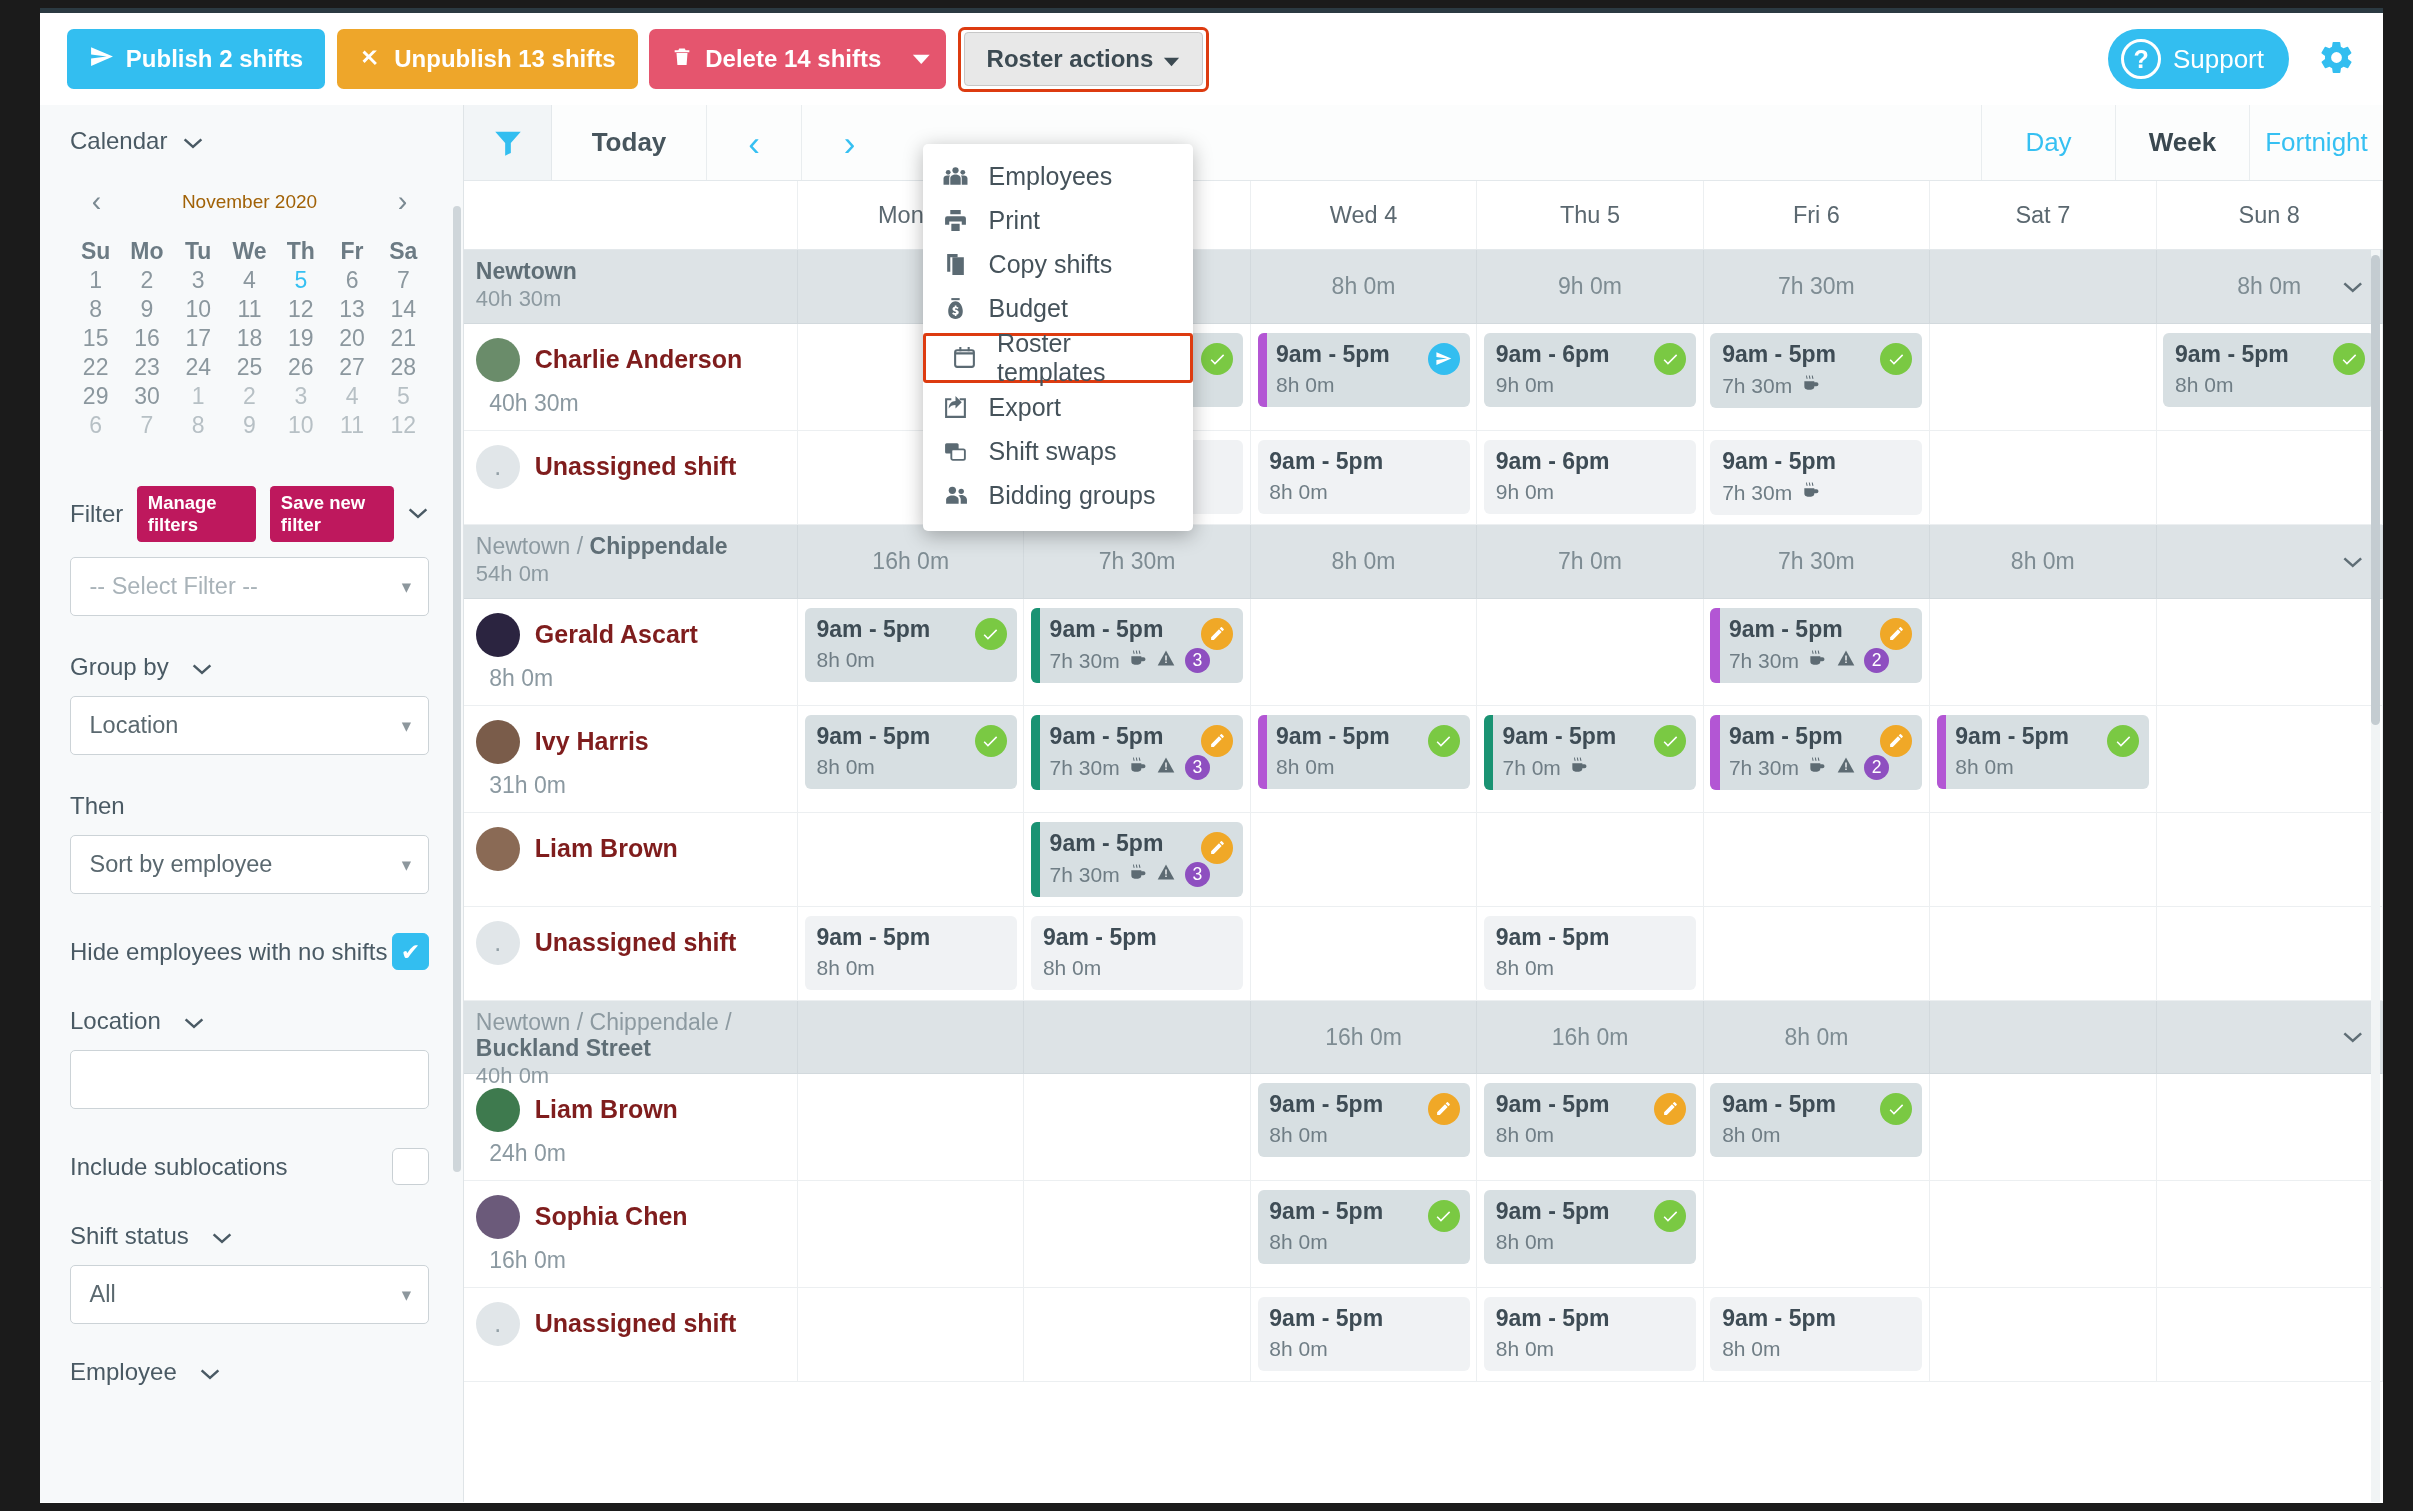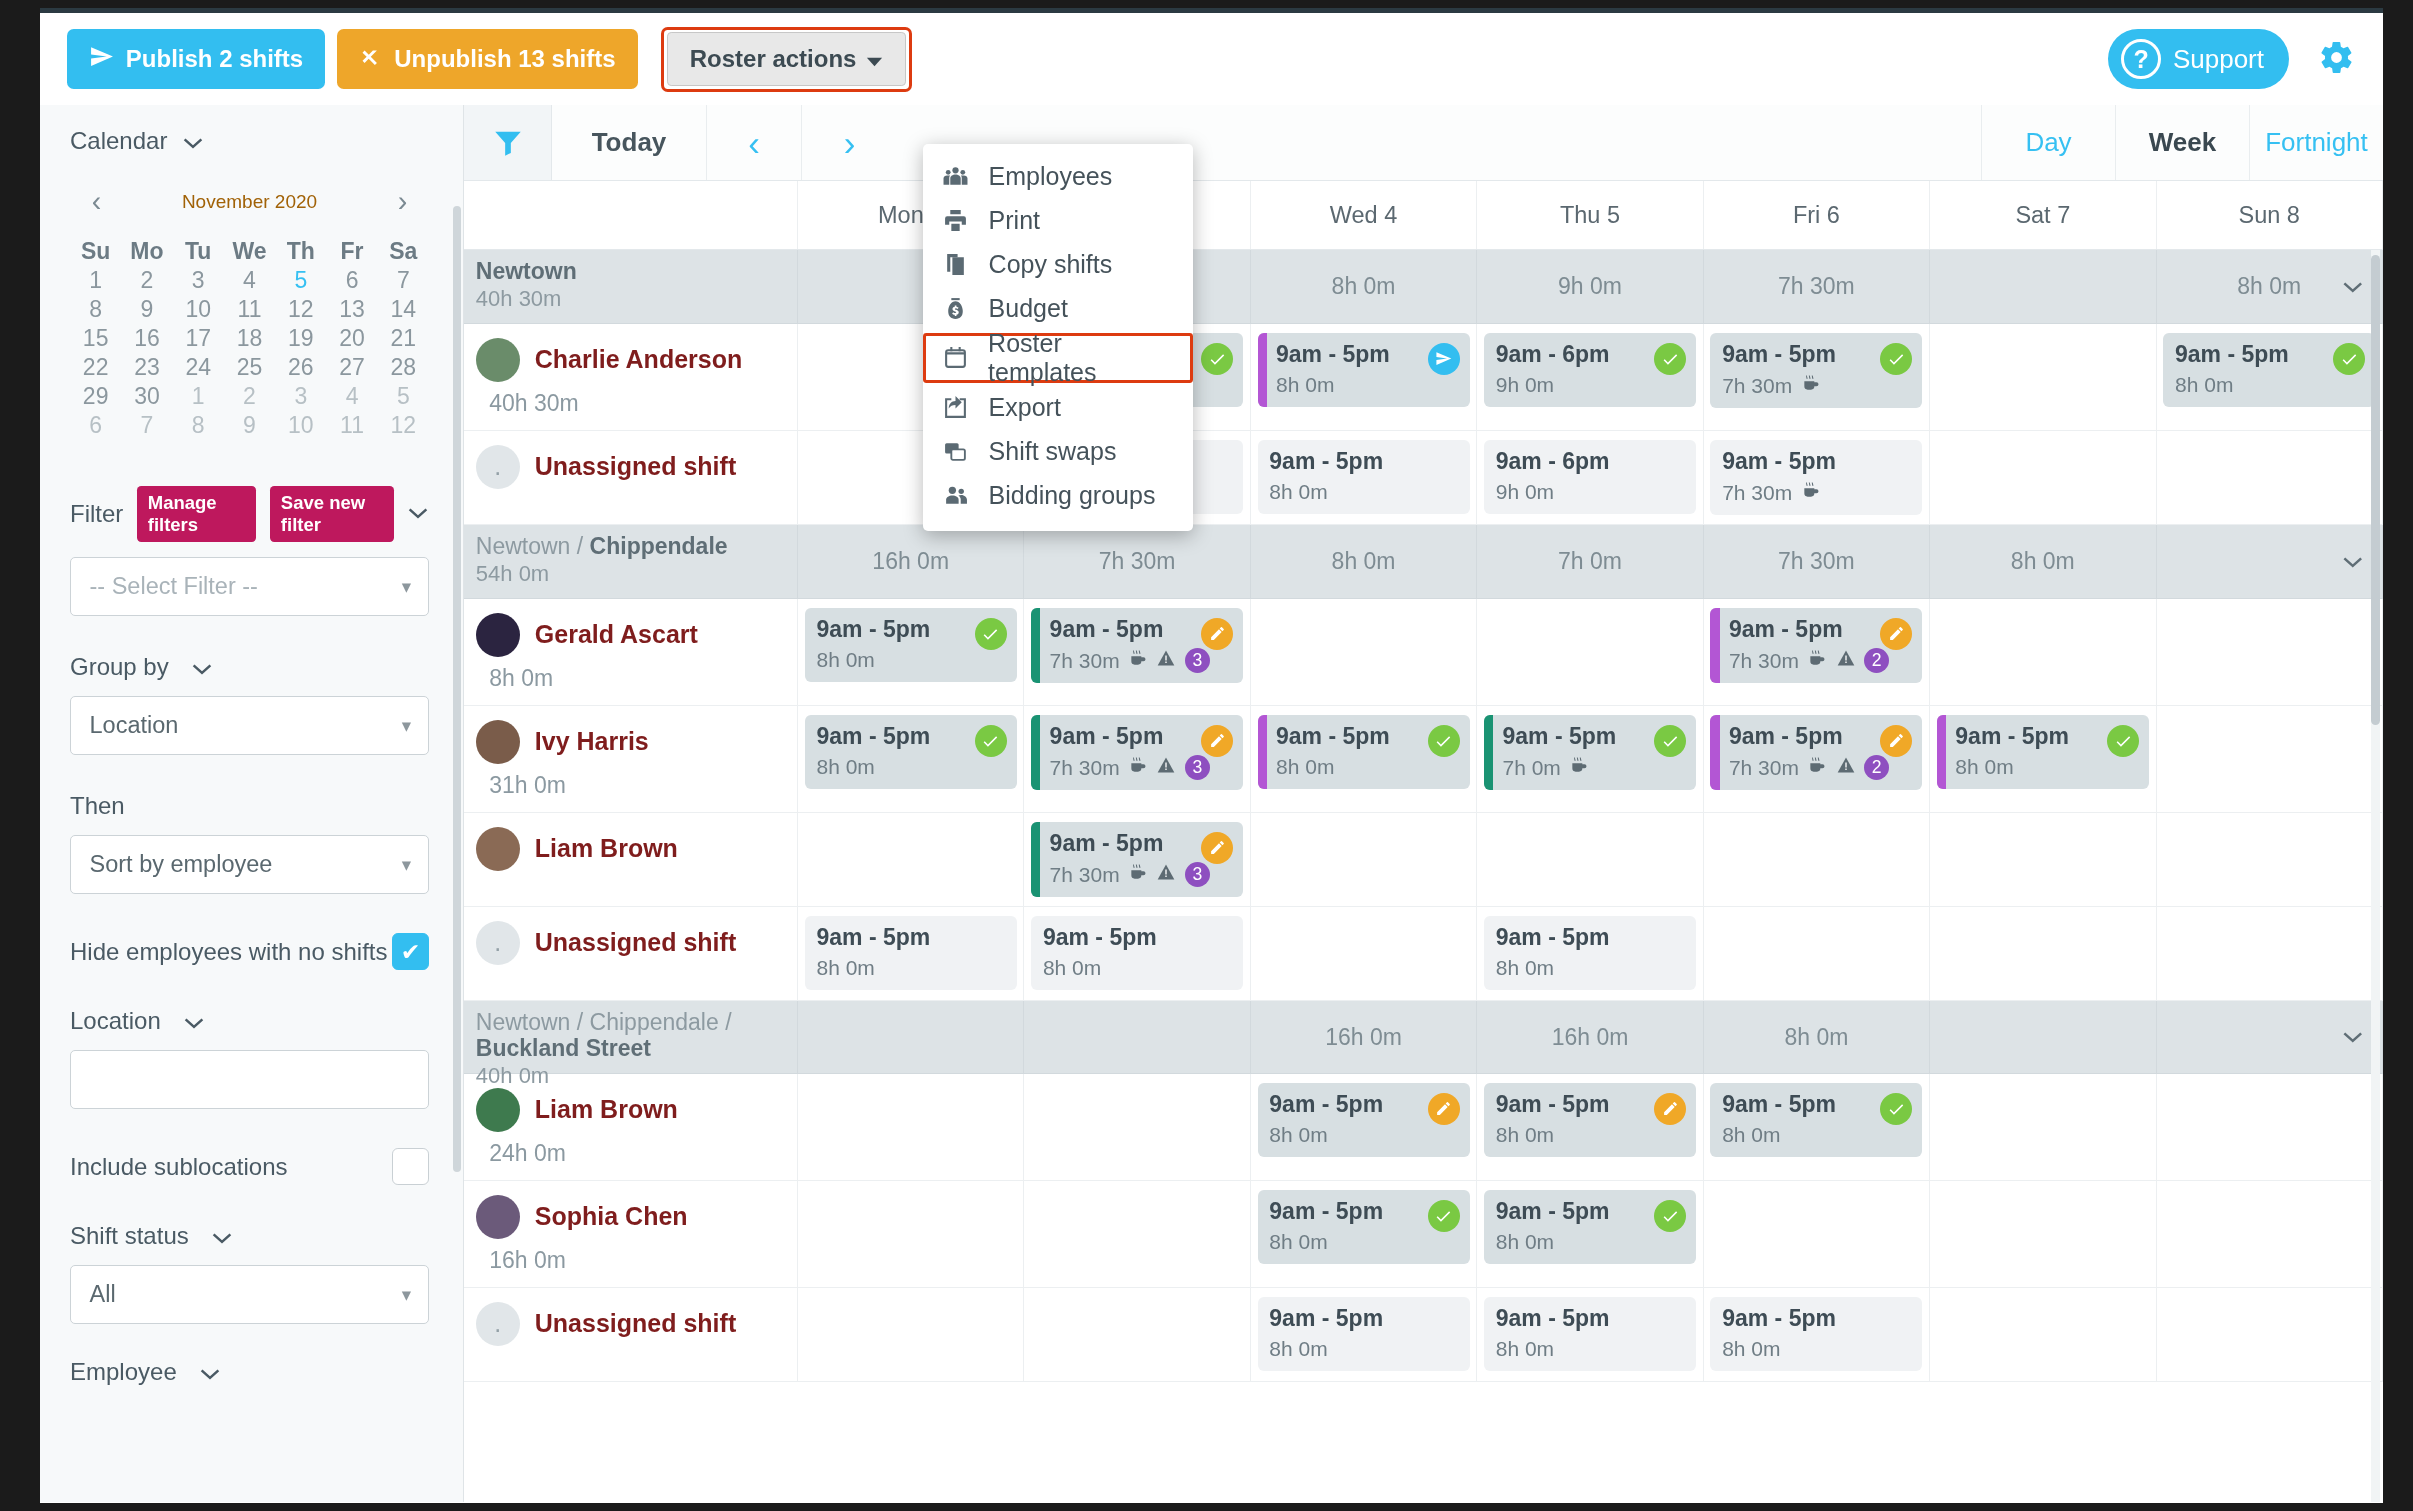--- a/index.html
+++ b/index.html
@@ -30,21 +30,21 @@
              gap:11.8px; padding:0 25px 0 13.4px; color:#fff; font-size:26px; cursor:pointer; }
   .support .qc { width:40px; height:40px; border:3.4px solid #fff; border-radius:50%; display:flex;
                  align-items:center; justify-content:center; font-size:25px; font-weight:bold; }
   .gear { margin-left:28.6px; margin-right:8.4px; cursor:pointer; }
 
   
   .dropdown { position:absolute; left:883px; top:136px; width:270px; background:#fff;
               border-radius:5px; box-shadow:0 4.2px 20px rgba(0,0,0,.28); padding:10px 0 13.4px 0; z-index:60; }
   .dd-item { display:flex; align-items:center; gap:18.5px; height:44px; padding:0 18.5px; font-size:25px;
              color:#45525a; cursor:pointer; }
-  .dd-item.hl { border:3.4px solid #dd3b10; border-radius:3.4px; height:50px; margin:2.5px 0; padding-left:15px; }
+  .dd-item.hl { border:3.4px solid #dd3b10; border-radius:3.4px; height:50px; margin:2.5px 0; padding-left:24px; }
   .dd-ic { width:28.6px; height:28.6px; display:flex; align-items:center; justify-content:center; color:#5b6a73; flex:0 0 28.6px;}
 
   
   .body { display:flex; height:1397px; }
   .sidebar { width:424px; background:#f7f9fa; border-right:0.8px solid #dfe4e7; padding:22px 34px 0 30px;
              position:relative; overflow:hidden; }
   .sb-head { font-size:24px; color:#4a5a64; display:flex; align-items:center; gap:15px; font-weight:500;}
   .chev { color:#4a5a64; }
   .cal { margin-top:30px; }
   .cal-nav { display:flex; align-items:center; justify-content:space-between; padding:0 15px; }
@@ -142,20 +142,35 @@
     <div class="sep"></div>
     <button class="btn btn-unpublish">
       <span>
         <svg width="23.5" height="23.5" viewBox="0 0 24 24">
             <path fill="#fff" d="M18.3 5.7L12 12l6.3 6.3-2.1 2.1L9.9 14.1 5.7 18.3 3.6 16.2 7.8 12 3.6 7.8l2.1-2.1L10 9.9l4.2-4.2z"></path>
           </svg>
       </span>
       <span>Unpublish 13 shifts</span>
     </button>
     <div class="sep"></div>
+    <div style="display:flex;">
+      <button class="btn btn-delete">
+        <span>
+          <svg width="22" height="23.5" viewBox="0 0 24 24">
+              <path fill="#fff" d="M9 3h6l1 2h4v2H4V5h4zM6 8h12l-1 13H7z"></path>
+            </svg>
+        </span>
+        <span>Delete 14 shifts</span>
+      </button>
+      <div class="btn-delete-caret">
+        <svg width="18.5" height="11.8" viewBox="0 0 22 14">
+            <path fill="#fff" d="M1 2h20L11 13z"></path>
+          </svg>
+      </div>
+    </div>
     <div class="roster-actions">
       <div class="ra-box">
         <div class="ra-btn">
           <span>Roster actions</span>
           <span>
             <svg width="17" height="11" viewBox="0 0 20 13">
                 <path fill="#3c4a52" d="M1 2h18L10 12z"></path>
               </svg>
           </span>
         </div>

